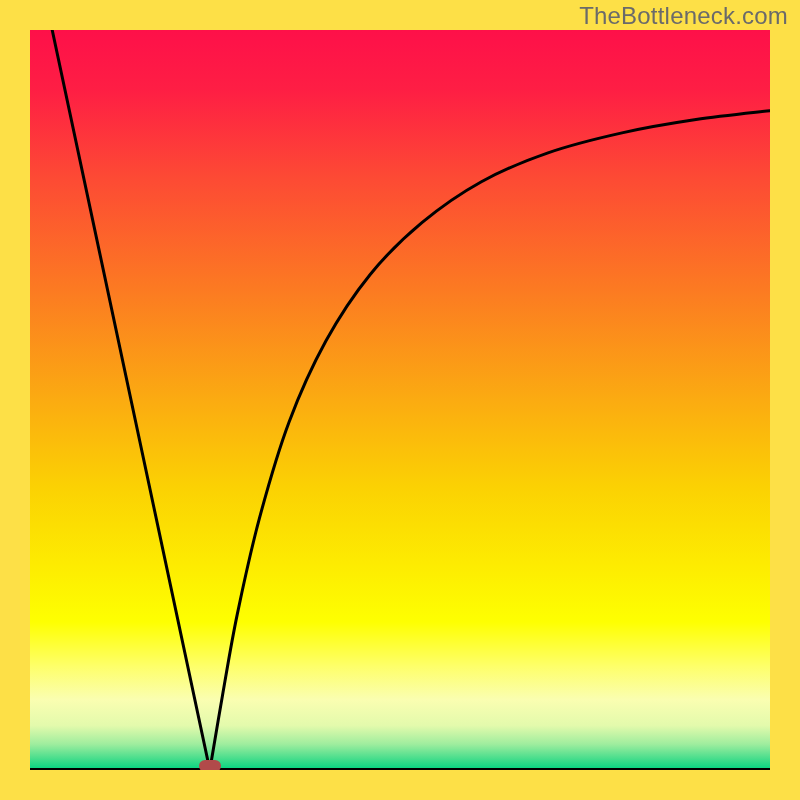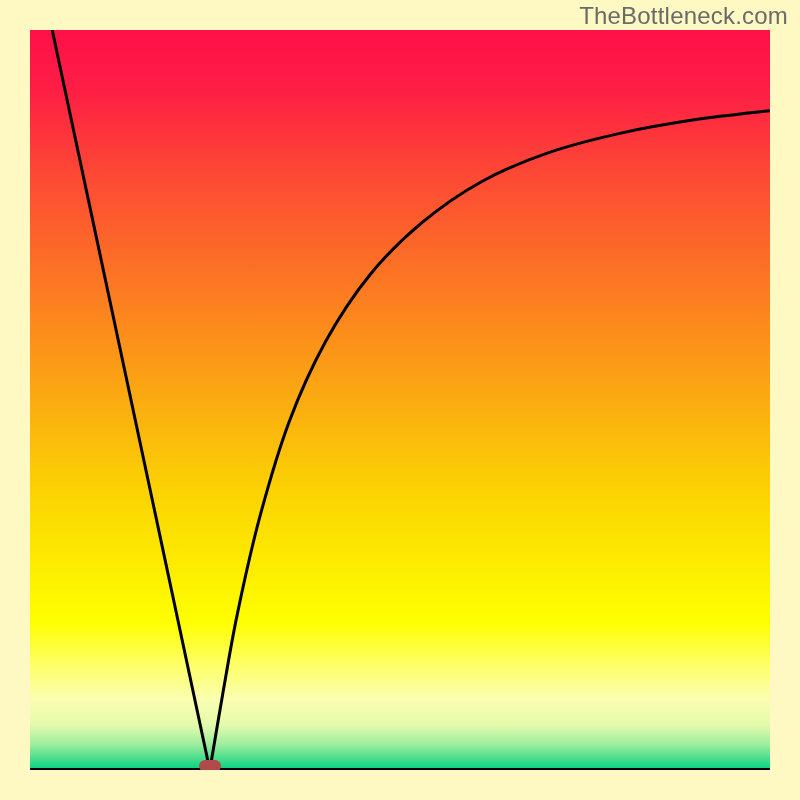--- a/index.html
+++ b/index.html
@@ -8,21 +8,21 @@
     width: 800px;
     height: 800px;
     background: #000;
     overflow: hidden;
     font-family: Arial, Helvetica, sans-serif;
   }
   .outer {
     position: relative;
     width: 800px;
     height: 800px;
-    background: #fef9c3;
+    background: #fde047;
   }
   .watermark {
     position: absolute;
     top: 2px;
     right: 12px;
     color: #6a6a6a;
     font-size: 24px;
     font-weight: 400;
     letter-spacing: 0.2px;
     z-index: 10;

